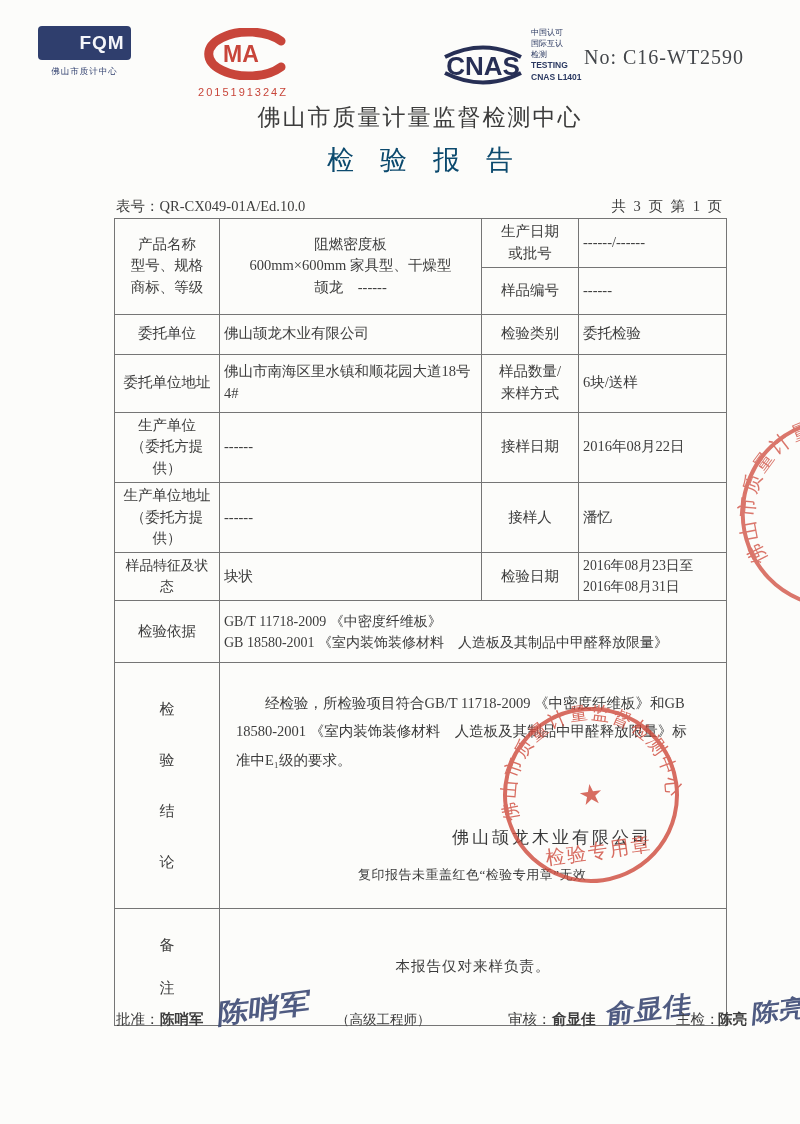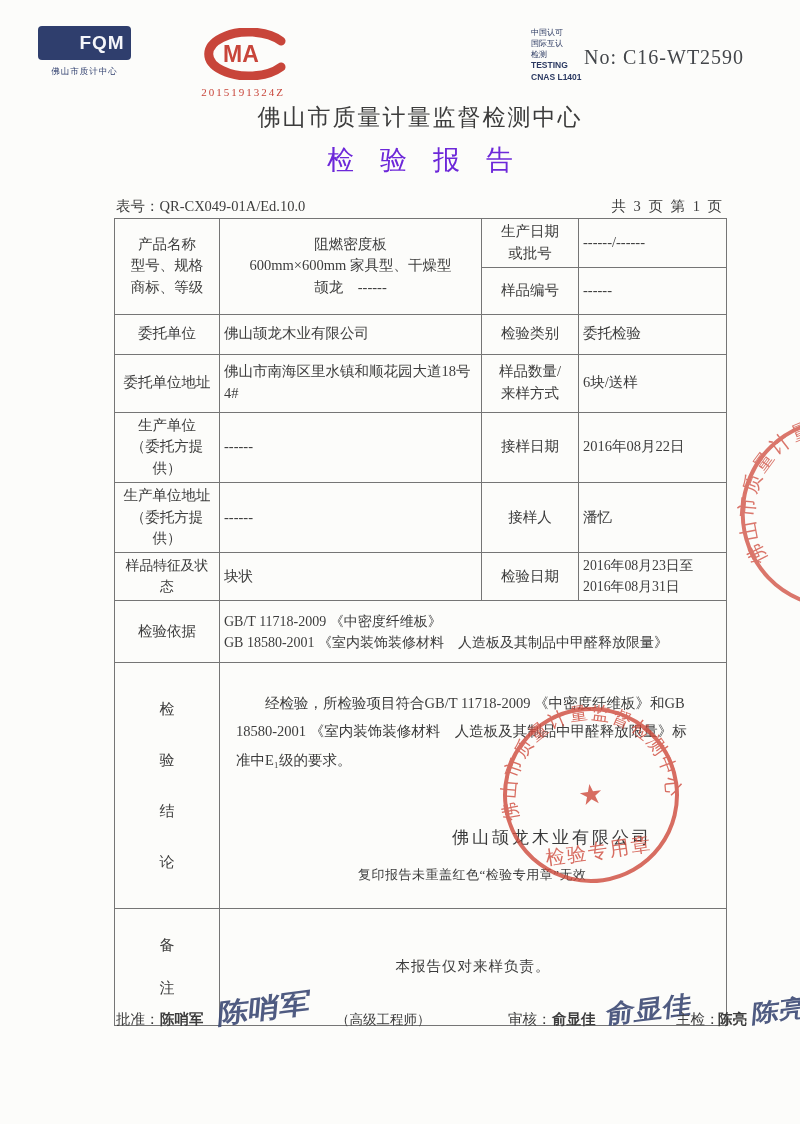--- a/index.html
+++ b/index.html
@@ -9,33 +9,33 @@
     background:#fcfcfa; overflow:hidden;
     font-family:"Liberation Serif","DejaVu Serif",serif;
     color:#3e3e3e;
   }
   
   .fqm{position:absolute;left:38px;top:26px;text-align:center;}
   .fqm .box{width:58px;height:34px;background:#2f3e6d;border-radius:4px;color:#f5f6fa;
     font-family:"Liberation Sans",sans-serif;font-weight:bold;font-size:19px;line-height:34px;letter-spacing:1px;padding-left:35px;}
   .fqm .cap{margin-top:6px;font-size:8.5px;color:#31406f;letter-spacing:1px;white-space:nowrap;}
   .cma{position:absolute;left:197px;top:28px;text-align:center;}
-  .cma .num{margin-top:2px;font-size:11px;color:#c8453a;letter-spacing:2px;font-family:Liberation Serif, serif;}
+  .cma .num{margin-top:2px;font-size:11px;color:#c8453a;letter-spacing:2px;font-family:Liberation Sans, sans-serif;}
   .cal{position:absolute;left:293px;top:27px;text-align:center;}
   .cal .num{margin-top:3px;font-size:6.5px;color:#c8453a;letter-spacing:0;white-space:nowrap;}
   .ilac{position:absolute;left:361px;top:23px;}
   .cnas{position:absolute;left:438px;top:42px;}
   .cnas-cap{position:absolute;left:531px;top:28px;font-family:"Liberation Sans",sans-serif;
     font-size:8px;color:#2c3a62;line-height:1.35;}
   .cnas-cap .b{font-weight:bold;font-size:8.5px;}
   .report-no{position:absolute;left:584px;top:46px;font-size:20px;letter-spacing:1px;color:#43464a;}
   
   .center-band{position:absolute;left:114px;width:612px;text-align:center;}
   .org-title{top:102px;font-size:23px;letter-spacing:2px;color:#3c3c3c;}
-  .doc-title{top:142px;font-size:27px;letter-spacing:26px;text-indent:26px;color:#6d28d9;}
+  .doc-title{top:142px;font-size:27px;letter-spacing:26px;text-indent:26px;color:#0c4a6e;}
   .meta-line{position:absolute;left:116px;top:197px;width:608px;display:flex;justify-content:space-between;font-size:14.5px;}
   .meta-line .pages{letter-spacing:2px;}
   
   table.rpt{position:absolute;left:114px;top:218px;border-collapse:collapse;table-layout:fixed;width:612px;}
   table.rpt td{border:1.6px solid #757575;font-size:14.5px;color:#3c3c3c;padding:2px 4px;vertical-align:middle;line-height:1.5;}
   td.lab{text-align:center;padding:2px 1px;}
   td.val{padding-left:9px;}
   .nw{white-space:nowrap;}
   .c{text-align:center;}
   .vwrap{display:flex;flex-direction:column;align-items:center;justify-content:space-evenly;}
@@ -71,20 +71,27 @@
   <div class="cma">
     <svg width="92" height="52">
       <path d="M84,13 A40,22 0 1 0 84,39" fill="none" stroke="#c8453a" stroke-width="9" stroke-linecap="round"></path>
       <text x="44" y="34" text-anchor="middle" font-family="Liberation Sans, sans-serif" font-weight="bold" font-size="23" fill="#c8453a">MA</text>
     </svg>
     <div class="num">2015191324Z</div>
   </div>
 
 
 
+  <div class="cnas">
+    <svg width="90" height="46">
+      <path d="M7,15 Q45,-4 83,15" fill="none" stroke="#272f55" stroke-width="4"></path>
+      <path d="M7,31 Q45,50 83,31" fill="none" stroke="#272f55" stroke-width="4"></path>
+      <text x="45" y="33" text-anchor="middle" font-family="Liberation Sans, sans-serif" font-weight="bold" font-size="26" fill="#272f55">CNAS</text>
+    </svg>
+  </div>
 
   <div class="cnas-cap">
     <div>中国认可</div>
     <div>国际互认</div>
     <div>检测</div>
     <div class="b">TESTING</div>
     <div class="b">CNAS L1401</div>
   </div>
 
   <div class="report-no">

